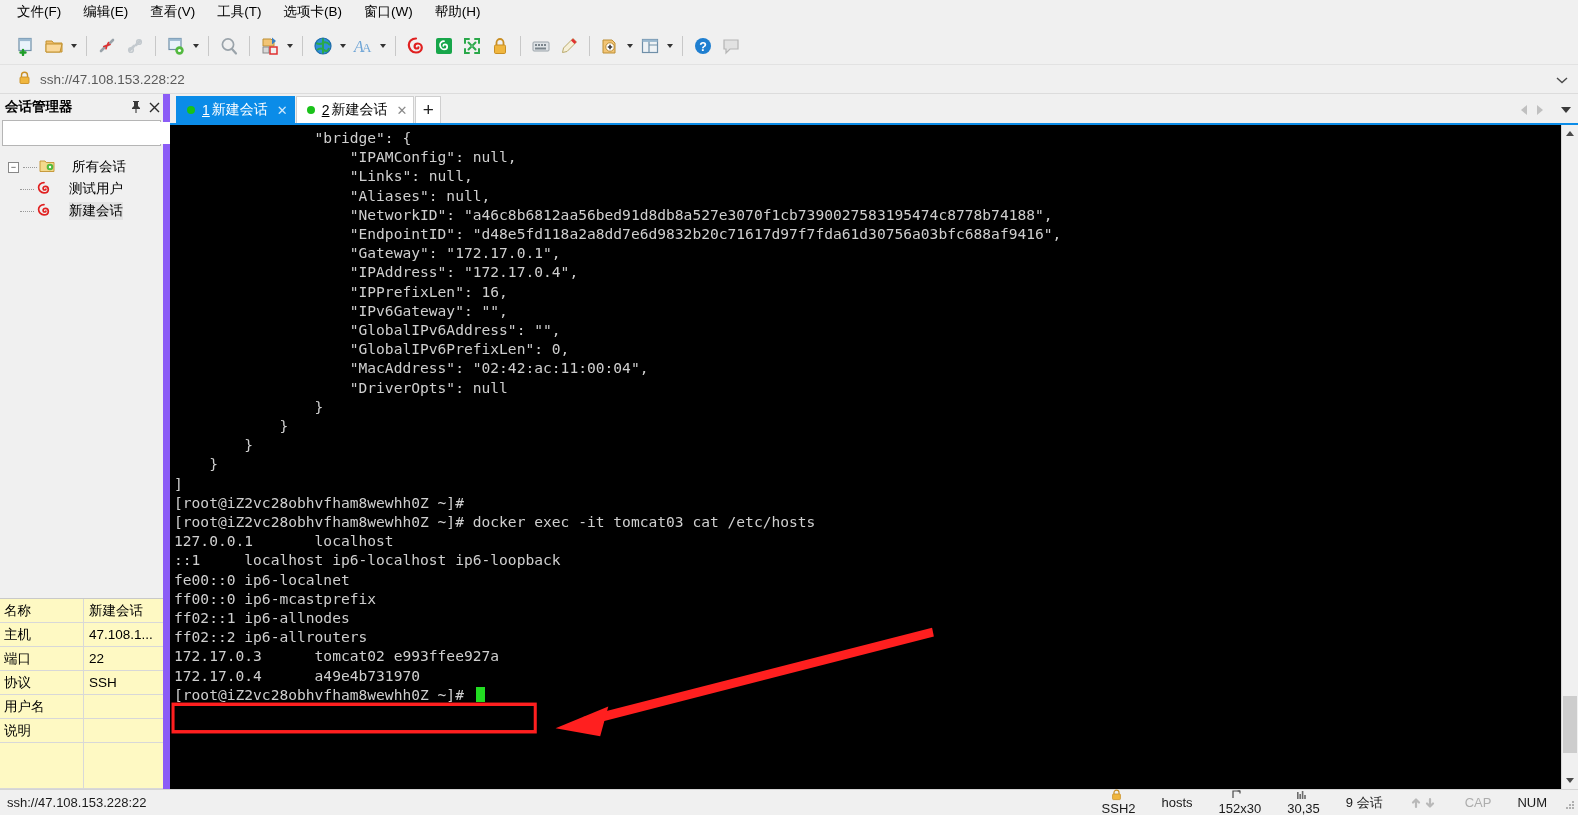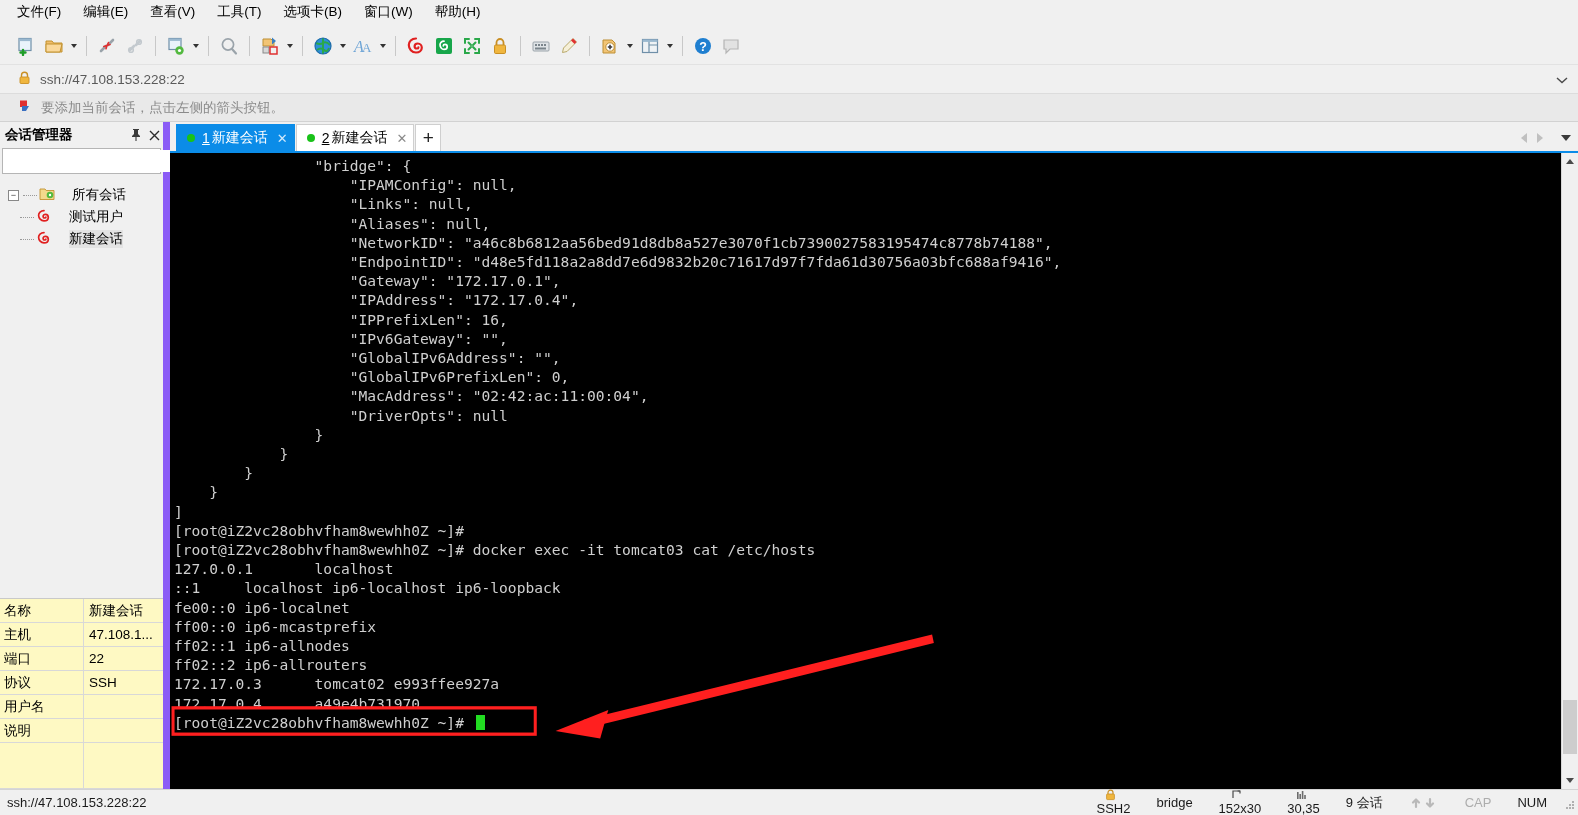--- a/index.html
+++ b/index.html
@@ -305,29 +305,20 @@
         </svg>
     </span>
     <span class="addr-text">ssh://47.108.153.228:22</span>
     <span class="dropcaret">
       <svg width="12" height="8" viewBox="0 0 12 8">
           <path d="M1 2 L6 6.5 L11 2" fill="none" stroke="#4a4a4a" stroke-width="1.4"></path>
         </svg>
     </span>
   </div>
 
-  <div class="notice">
-    <span>
-      <svg width="14" height="14" viewBox="0 0 14 14">
-          <path d="M2 1.5 L9 1.5 L9 8 L2 8z" fill="#e03030"></path>
-          <path d="M4 7 L11 7 L8 12 L4 12z" fill="#3a6fc1"></path>
-        </svg>
-    </span>
-    <span class="notice-text">要添加当前会话，点击左侧的箭头按钮。</span>
-  </div>
 
   <div class="mainrow">
 
     <div class="sidebar">
       <div class="sb-head">
         <span class="sb-title">会话管理器</span>
         <span class="sp"></span>
         <span class="sb-ic">
           <svg width="12" height="14" viewBox="0 0 12 14">
               <path d="M3 1 h6 v1 h-1 v4 l2 2 v1 H2 V8 l2-2 V2 H3z" fill="#3a3a3a"></path>
@@ -503,21 +494,21 @@
     <span class="st-spacer"></span>
     <span class="st-item">
       <span class="ic">
         <svg width="11" height="12" viewBox="0 0 11 12">
             <path d="M3 5 V3.6 a2.5 2.5 0 0 1 5 0 V5" fill="none" stroke="#c98f24" stroke-width="1.2"></path>
             <rect x="1.6" y="5" width="7.8" height="5.6" rx=".8" fill="#f0b63e" stroke="#c98f24" stroke-width=".8"></rect>
           </svg>
       </span>
       <span>SSH2</span>
     </span>
-    <span class="st-item">bridge</span>
+    <span class="st-item">hosts</span>
     <span class="st-item">
       <span class="ic">
         <svg width="11" height="12" viewBox="0 0 11 12">
             <path d="M1 9 V2 H8" fill="none" stroke="#4a4a4a" stroke-width="1.2"></path>
             <path d="M5.6 2 L8 2 L8 4.4" fill="none" stroke="#4a4a4a" stroke-width="1.2"></path>
           </svg>
       </span>
       <span>152x30</span>
     </span>
     <span class="st-item">

